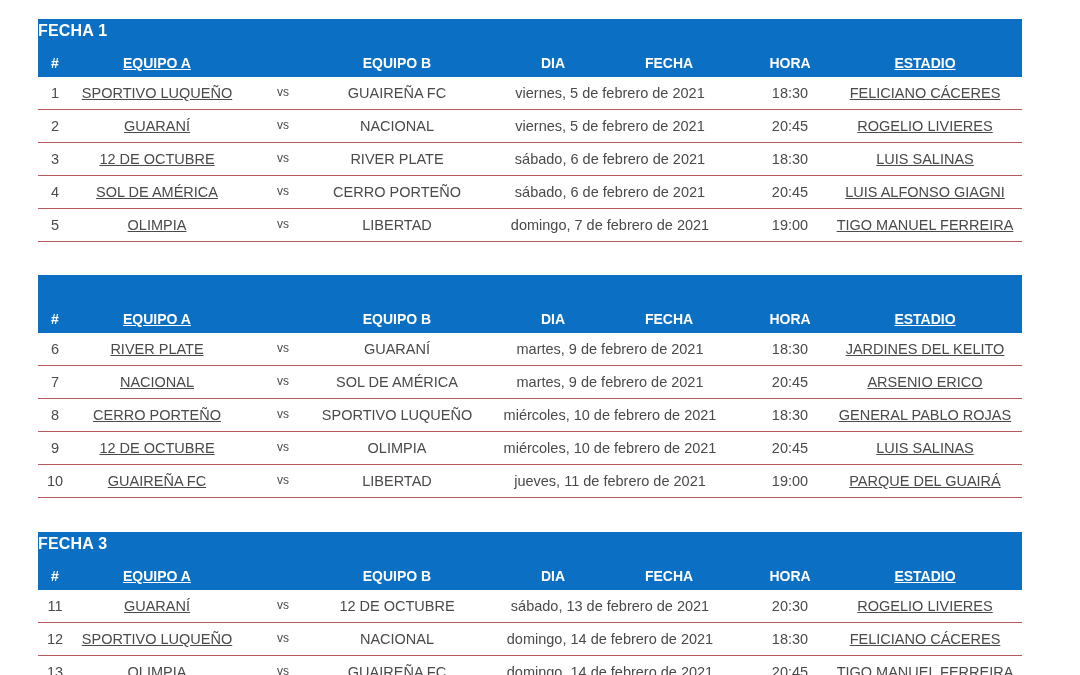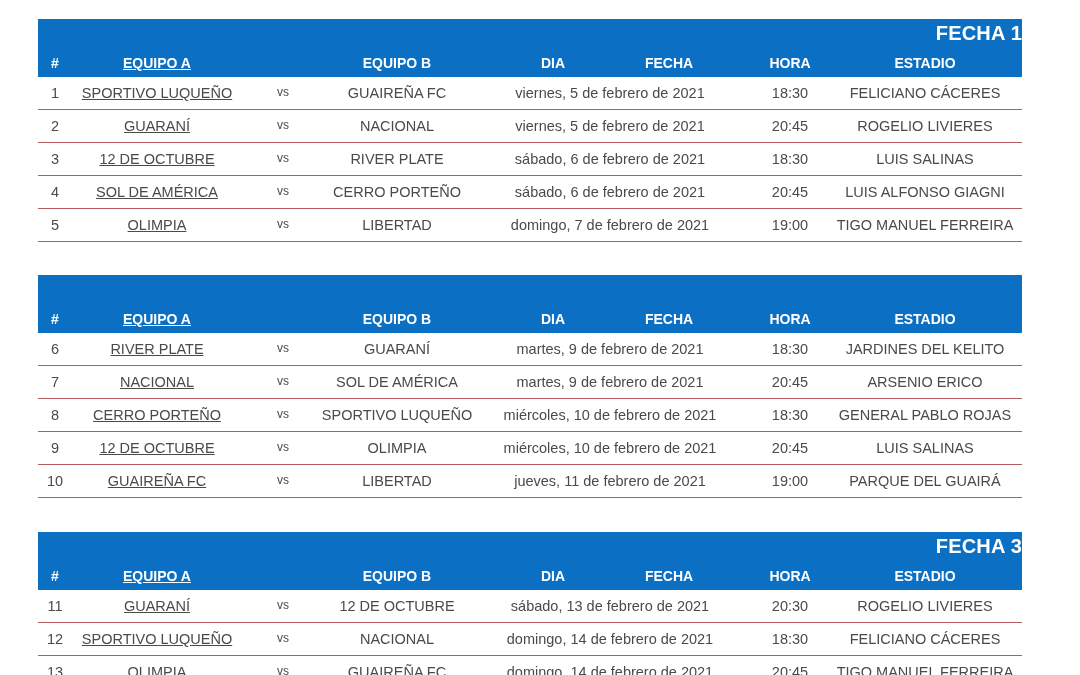--- a/index.html
+++ b/index.html
@@ -1,34 +1,34 @@
 <!DOCTYPE html>
 <html><head>
 <meta charset="utf-8">
 <style>
   html, body { margin:0; padding:0; background:#ffffff; }
   body { width:1080px; height:675px; overflow:hidden; position:relative;
          font-family:"Liberation Sans", sans-serif; color:#4a4a4a; }
   .block { position:absolute; left:38px; width:984px; }
   .block-head { background:#0b6fc3; color:#ffffff; height:58px; position:relative; }
-  .block-title { position:absolute; left:0; right:0; top:3px; text-align:right;
-                 font-weight:bold; font-size:20px; letter-spacing:0.2px; }
+  .block-title { position:absolute; left:0; right:0; top:3px; text-align:left;
+                 font-weight:bold; font-size:16px; letter-spacing:0.2px; }
   .colrow { position:absolute; left:0; right:0; top:36px; height:20px; font-weight:bold; font-size:14px; }
   .c { position:absolute; top:0; text-align:center; white-space:nowrap; }
   .row { position:relative; height:32px; border-bottom:1.5px solid #b65a5e; font-size:14.5px; }
   .row .c { top:8px; }
   .c-num  { left:0;   width:34px; }
   .c-a    { left:28px; width:182px;text-decoration:underline; }
   .c-vs   { left:225px; width:40px; }
   .c-b    { left:268px; width:182px; }
   .c-dia  { left:455px; width:120px; }
   .c-fecha{ left:575px; width:112px; }
   .c-date { left:455px; width:234px; }
   .c-hora { left:712px; width:80px; }
-  .c-est  { left:790px; width:194px; }
+  .c-est  { left:790px; width:194px;text-decoration:underline; }
   .colrow .c-num { text-align:center; }
   .row .c-num { text-align:center; }
   .row .c-vs { font-size:12px; }
 </style>
 </head>
 <body>
 
 <div class="block" style="top:19px;">
   <div class="block-head">
     <div class="block-title">FECHA 1</div>

